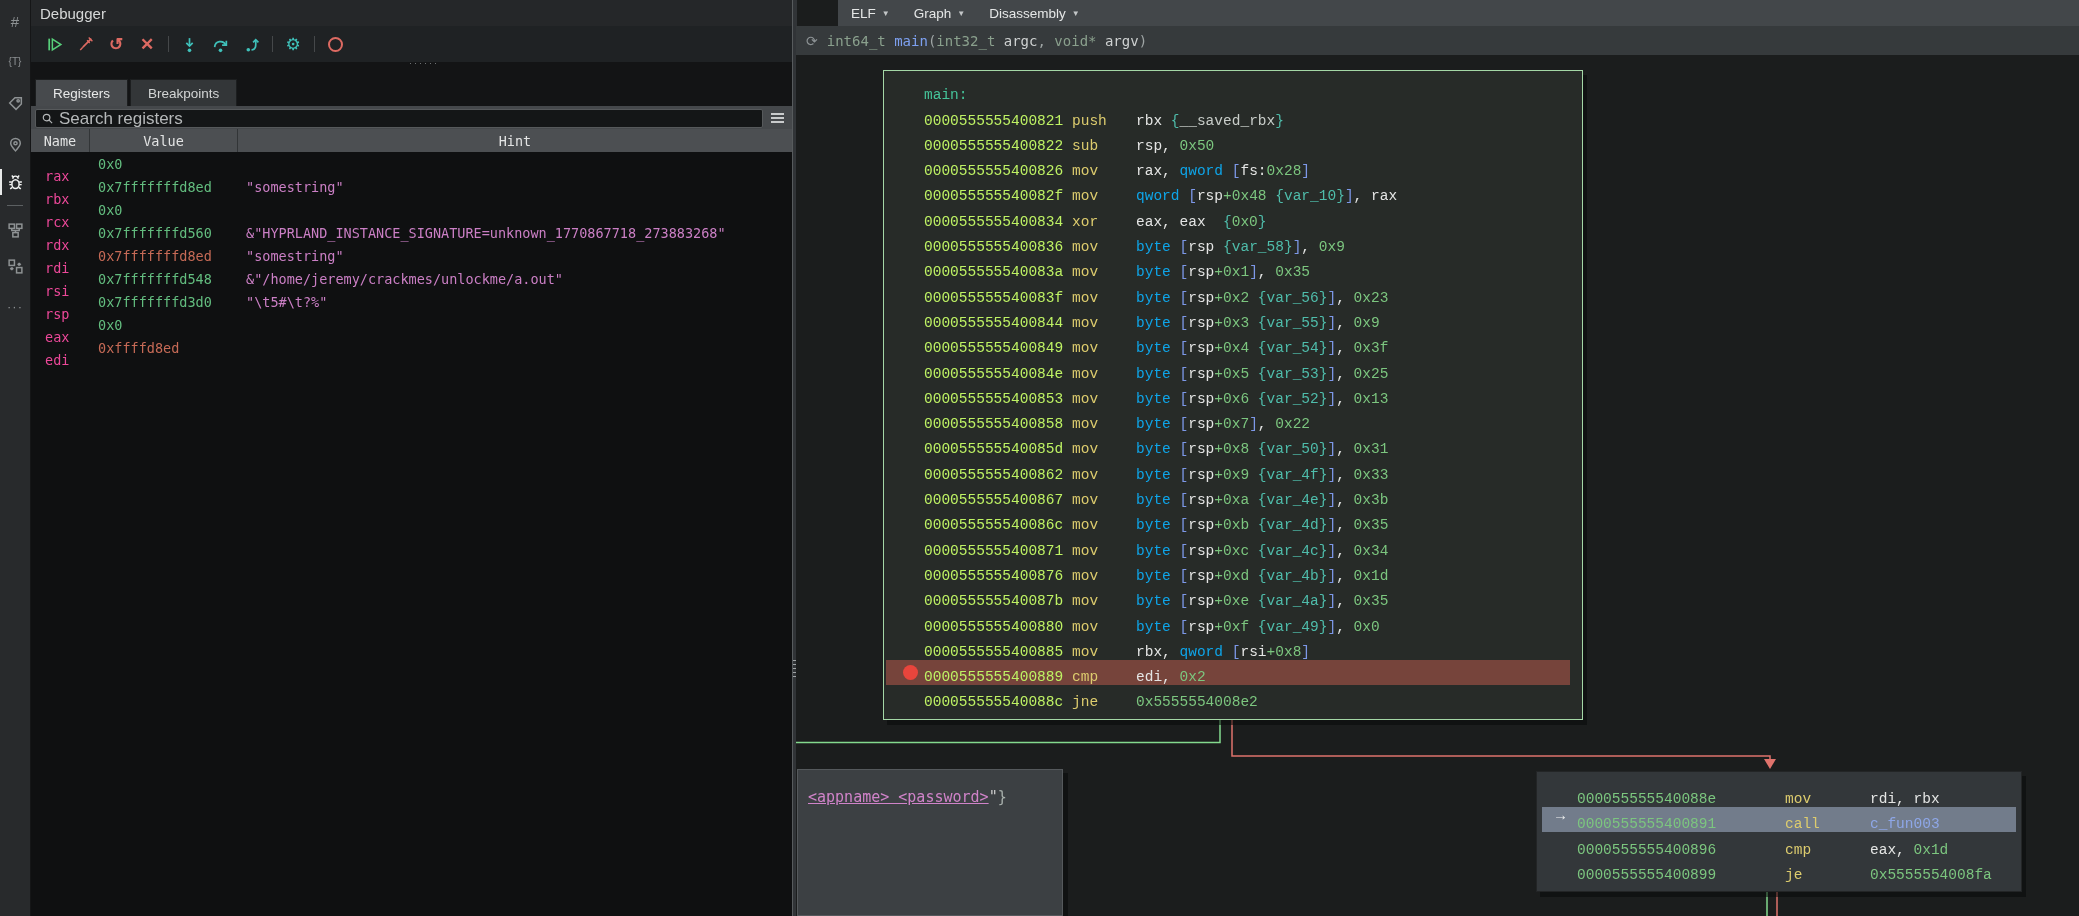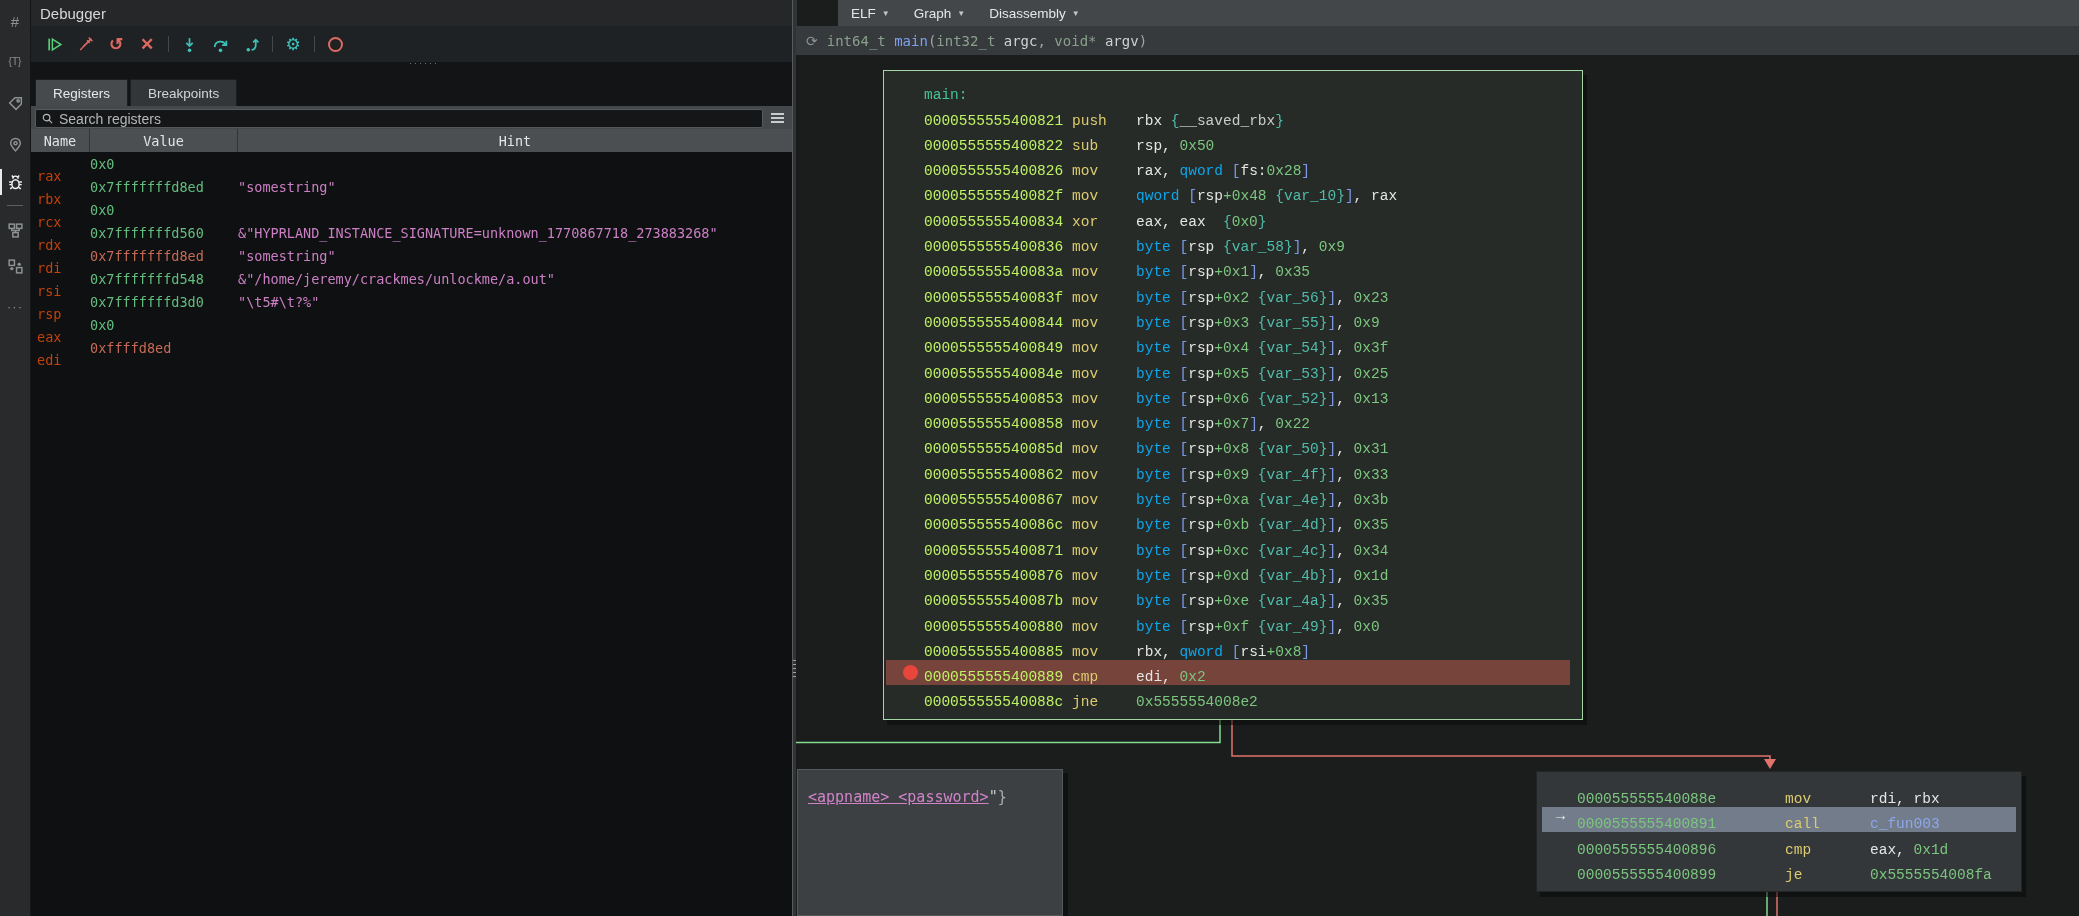--- a/index.html
+++ b/index.html
@@ -32,32 +32,32 @@
 
   .tabbar{height:27px;margin-top:17px;display:flex;align-items:flex-start;padding-left:4px;background:#131415;}
   .tab{height:26px;display:flex;align-items:center;padding:0 17px;font-size:13.5px;color:#d3d5d5;
        background:#333638;margin-right:2px;border:1px solid #1c1e1f;border-bottom:none;cursor:pointer;}
   .tab.active{background:#474a4d;color:#e8e9e9;}
 
   .search-strip{height:23px;background:#45484b;position:relative;}
   .search-box{position:absolute;left:4px;top:3px;width:726px;height:17px;background:#141617;border:1px solid #56595b;
               border-radius:2px;display:flex;align-items:center;}
   .search-box svg{margin:0 4px 0 6px;}
-  .search-box input{flex:1;background:transparent;border:none;outline:none;color:#c3c6c7;font-size:14px;
+  .search-box input{flex:1;background:transparent;border:none;outline:none;color:#c3c6c7;font-size:17px;
                     font-family:"Liberation Sans",sans-serif;}
   .search-box input::placeholder{color:#b5b8b9;}
   .hamburger{position:absolute;right:6px;top:4px;width:18px;height:15px;display:flex;align-items:center;justify-content:center;cursor:pointer;}
   .hamburger span{width:13px;height:2px;background:#c9cbcc;box-shadow:0 4px 0 #c9cbcc,0 -4px 0 #c9cbcc;display:block;}
 
   .reg-head{height:23px;background:#4c4f52;display:flex;font-size:13.5px;color:#e3e4e4;}
   .reg-head .hc{display:flex;align-items:center;justify-content:center;border-right:1px solid #323537;box-sizing:border-box;}
   .hc.c1{width:59px;} .hc.c2{width:148px;} .hc.c3{flex:1;border-right:none;}
   .reg-body{background:#0f1011;height:100%;}
   .reg-row{height:23px;display:flex;align-items:center;font-size:13.5px;}
-  .reg-row .rn{width:53px;padding-left:6px;color:#c2410c;margin-top:24px;}
+  .reg-row .rn{width:53px;padding-left:14px;color:#ec4899;margin-top:24px;}
   .reg-row .rv{width:148px;color:#63bd7f;}
   .reg-row .rv.changed{color:#c66a56;}
   .reg-row .rh{flex:1;color:#cb7fc5;white-space:pre;}
 
   
   .splitter{position:absolute;left:792px;top:0;width:4px;height:916px;background:#313437;border-left:1px solid #575b5d;cursor:col-resize;}
   .split-dots{position:absolute;left:0px;top:660px;width:3px;height:20px;
               background-image:repeating-linear-gradient(#9fa3a5 0 1.5px,transparent 1.5px 4px);}
 
   

